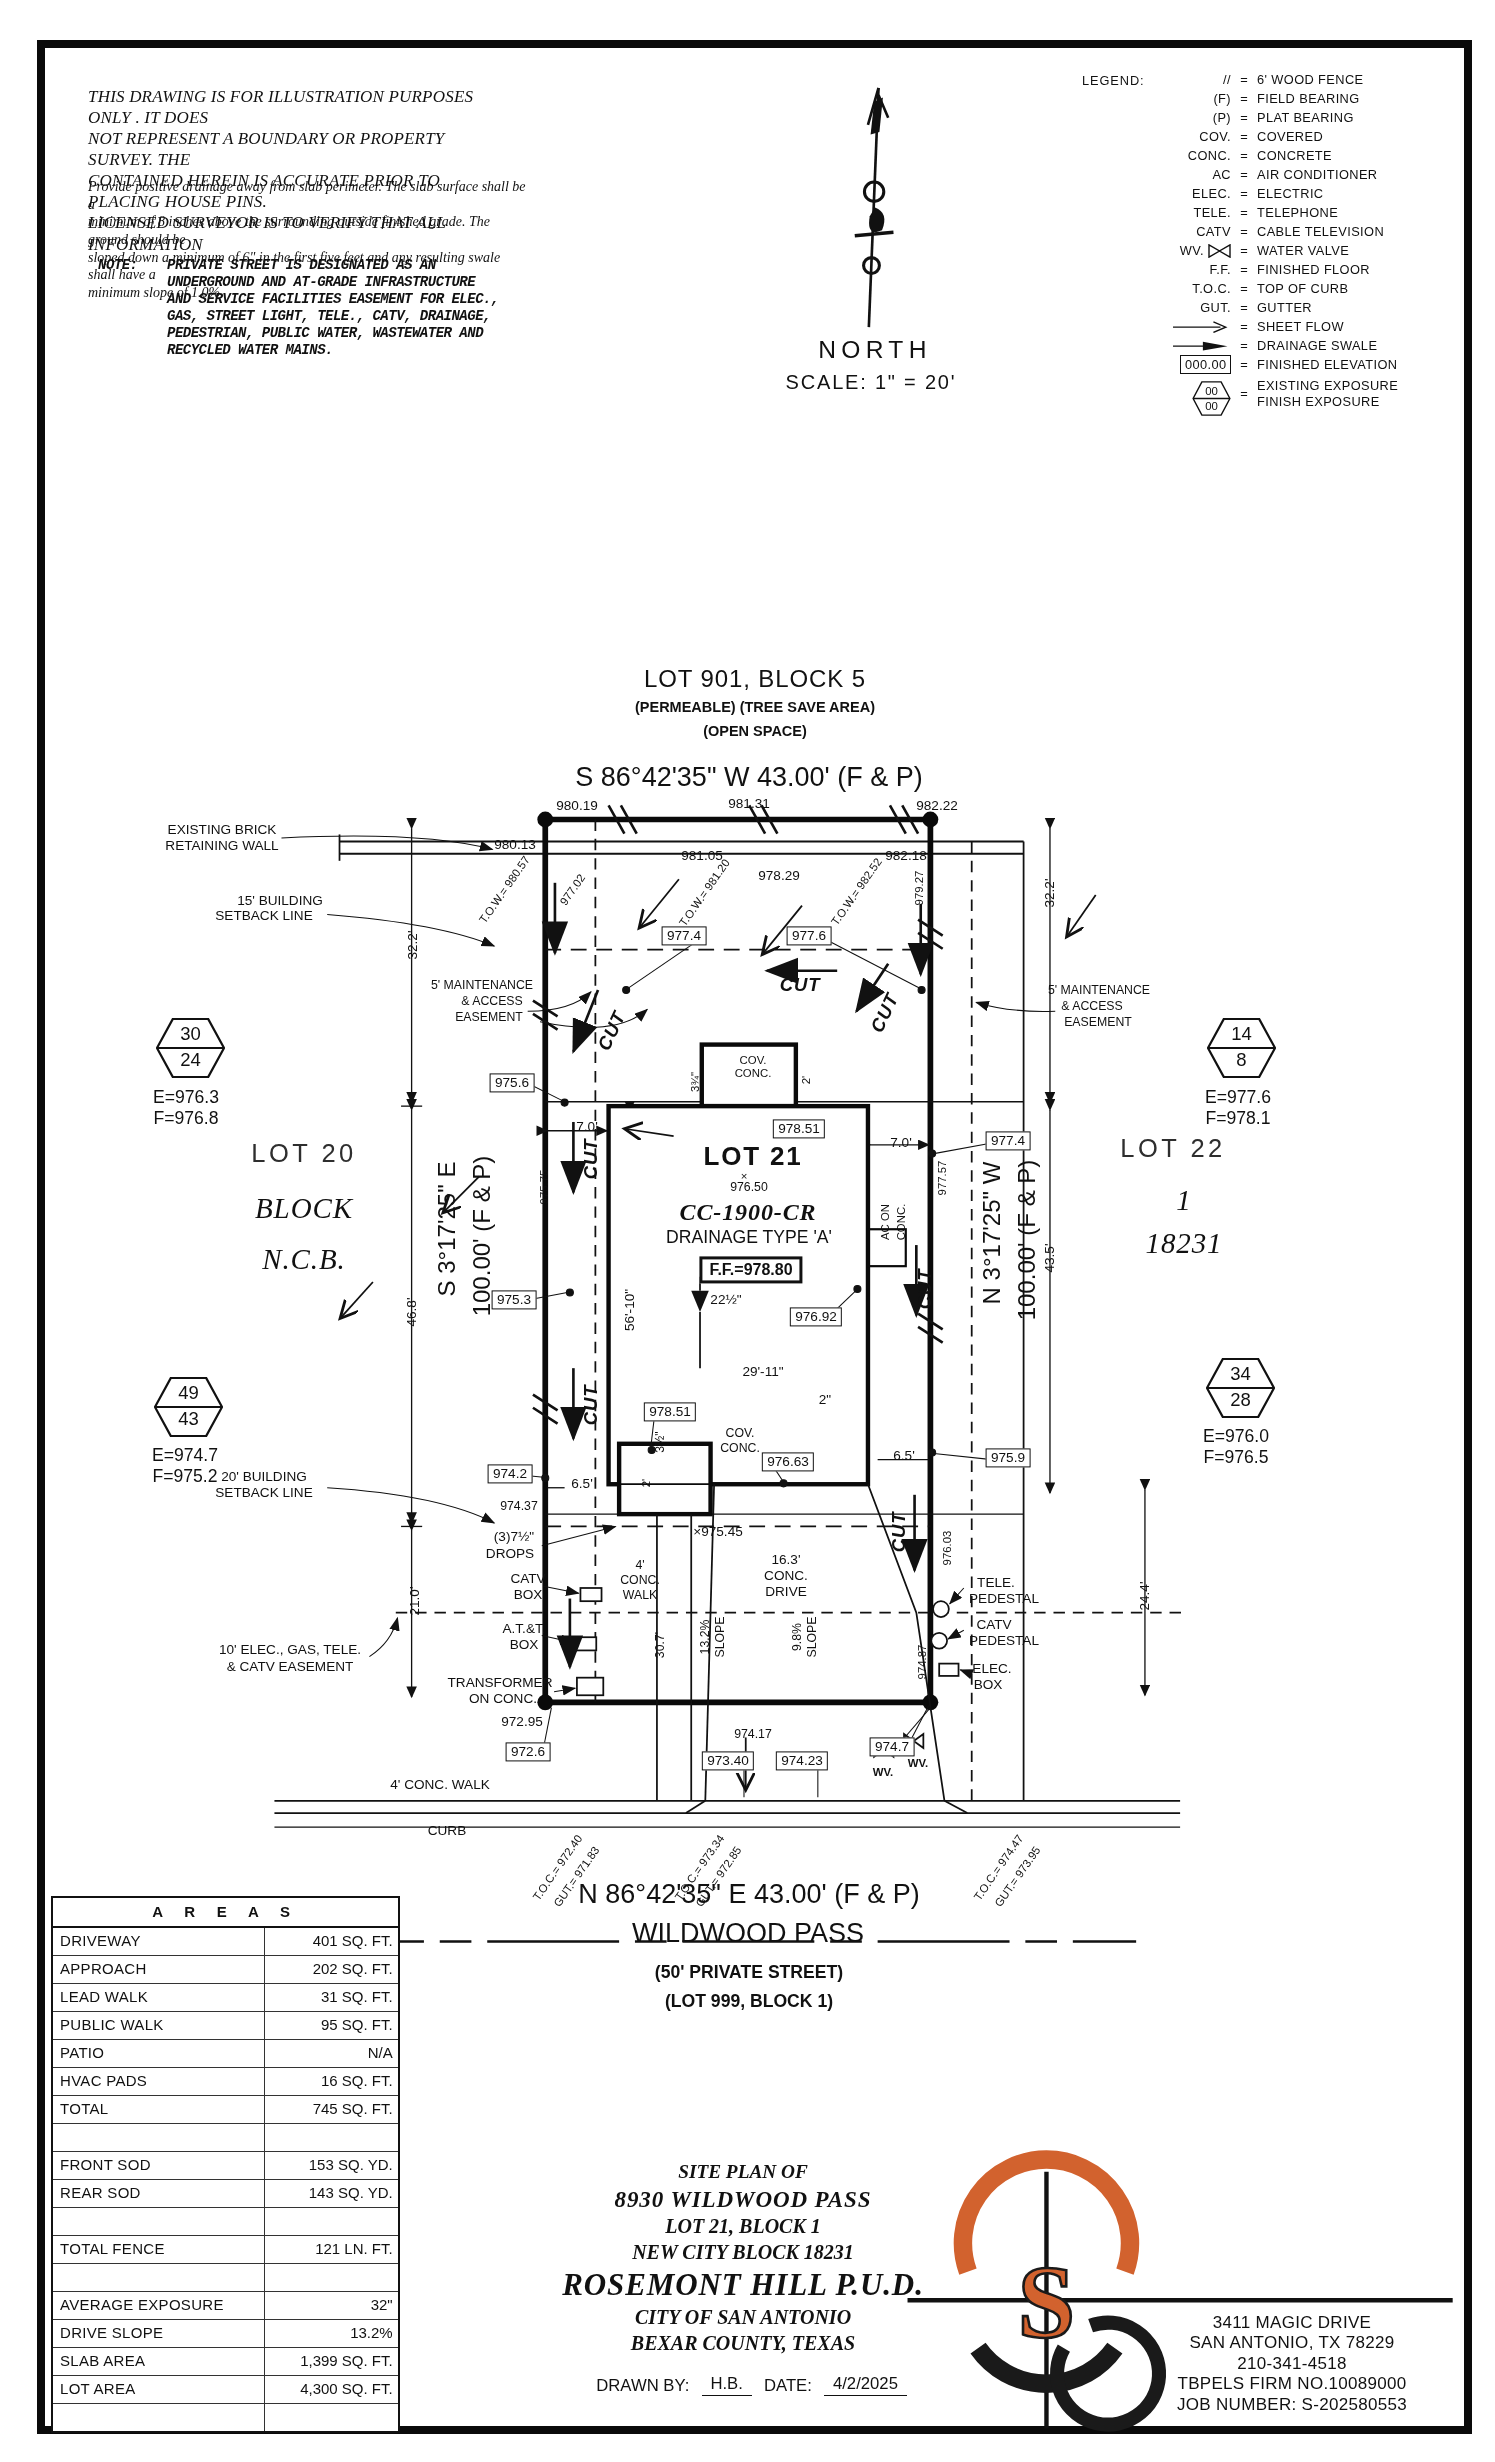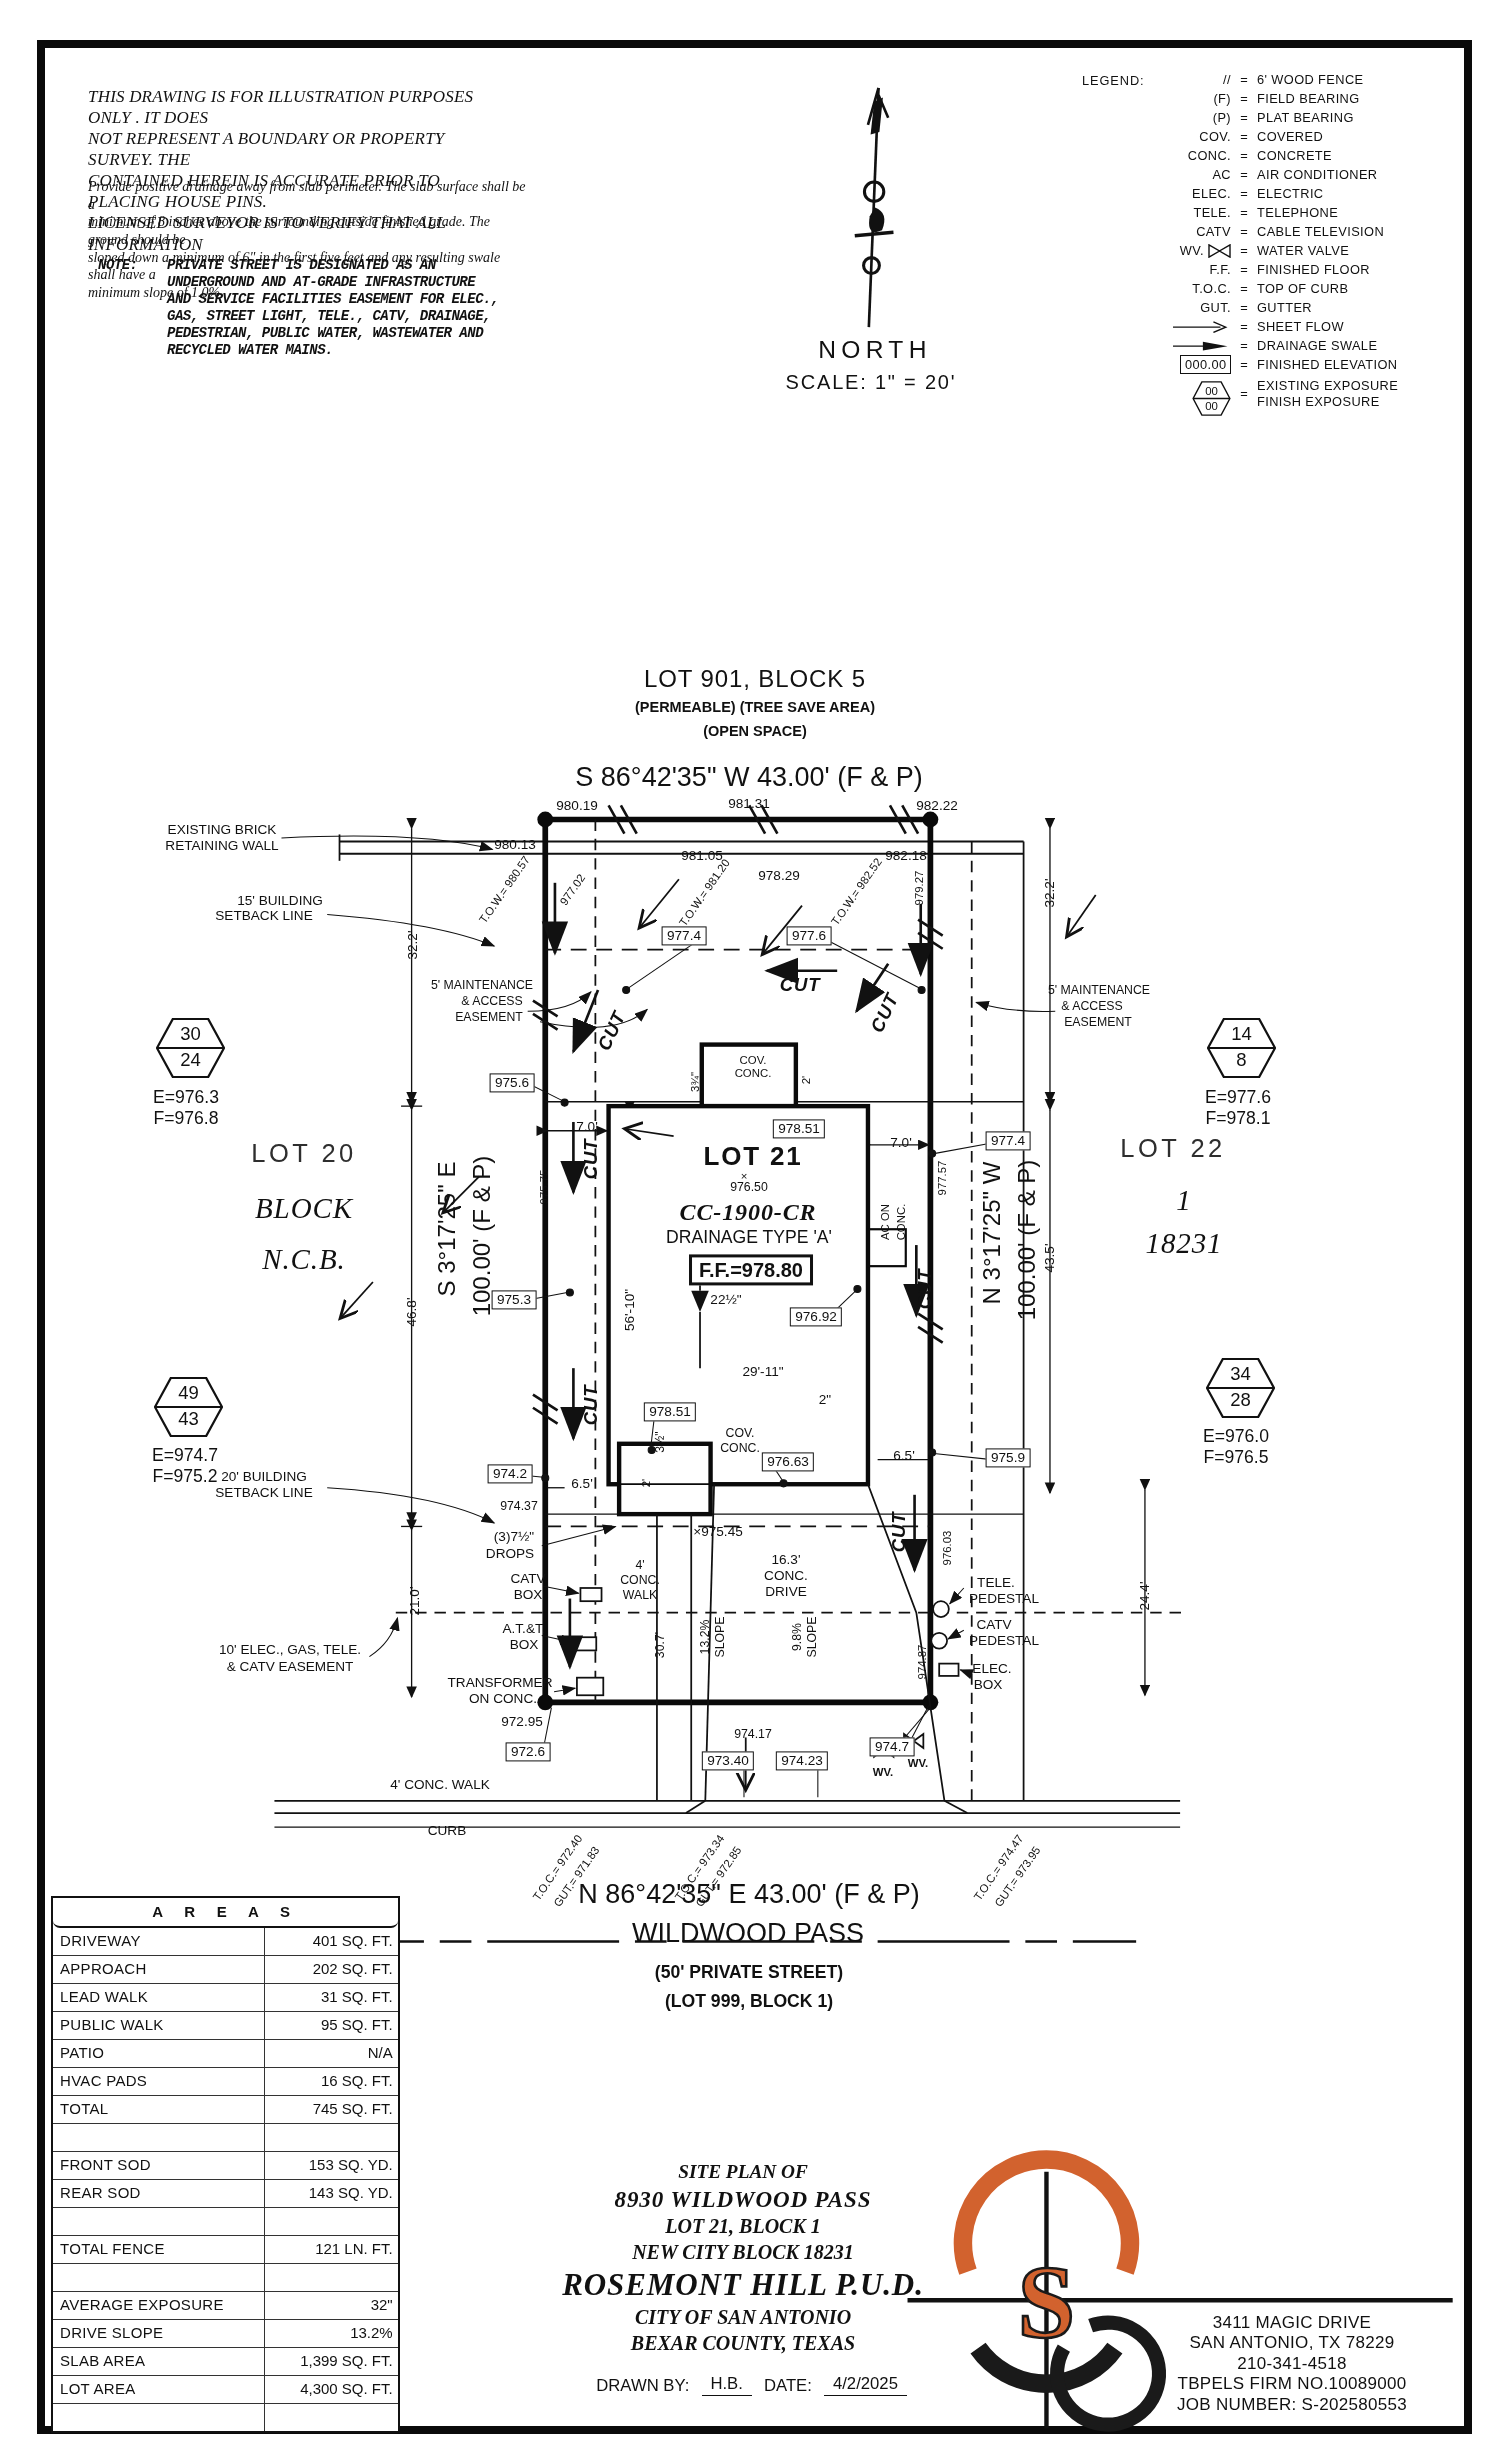--- a/index.html
+++ b/index.html
@@ -32,28 +32,28 @@
   .ann{position:absolute;transform:translate(-50%,-50%);white-space:nowrap;line-height:1;color:#111;}
   .s13{font-size:11.4px;} .s13b{font-size:11.4px;font-weight:bold;} .s14{font-size:12.3px;} .s15{font-size:13.6px;}
   .s16b{font-size:14.5px;font-weight:bold;} .s20{font-size:17.6px;} .s20b{font-size:17.6px;font-weight:bold;}
   .s26{font-size:24px;letter-spacing:0.9px;} .s28{font-size:24px;} .s30{font-size:27px;}
   .s30b{font-size:26px;font-weight:bold;letter-spacing:1.8px;}
   .serif26{font-family:"Liberation Serif",serif;font-style:italic;font-weight:bold;font-size:24px;letter-spacing:0.9px;}
   .serif32{font-family:"Liberation Serif",serif;font-style:italic;font-size:29px;letter-spacing:0.9px;}
   .thin30{font-size:25.5px;letter-spacing:3.5px;color:#2e2e2e;}
   .cut{font-style:italic;font-weight:bold;font-size:18.5px;letter-spacing:0.9px;}
   .box{font-size:13.6px;background:#fff;border:1.5px solid #111;padding:1.8px 4.4px;}
-  .ffbox{font-size:20px;font-weight:bold;background:#fff;border:3.1px solid #111;padding:2.6px 7px;}
+  .ffbox{font-size:16px;font-weight:bold;background:#fff;border:3.1px solid #111;padding:2.6px 7px;}
   
   .hex{position:absolute;width:69px;height:60px;}
   .hex span{position:absolute;left:0;width:100%;text-align:center;font-size:18.5px;line-height:1;}
   .hex .t{top:7px;} .hex .b{top:33px;}
   
   .areas{position:absolute;left:51px;top:1896px;width:345px;border:2.2px solid #111;background:#fff;}
-  .areas-title{height:28px;line-height:28px;text-align:center;font-weight:bold;font-size:15px;letter-spacing:8.8px;border-bottom:2.2px solid #111;border-radius:7px;}
+  .areas-title{height:28px;line-height:28px;text-align:center;font-weight:bold;font-size:15px;letter-spacing:8.8px;border-bottom:2.2px solid #111;}
   .a-row{display:grid;grid-template-columns:1fr 134px;height:27px;border-bottom:1.4px solid #333;}
   .a-row:last-child{border-bottom:none;}
   .a-row .l{padding-left:7px;font-size:15px;line-height:26px;letter-spacing:0.3px;}
   .a-row .v{border-left:1.6px solid #333;text-align:right;padding-right:5.3px;font-size:15px;line-height:26px;}
   
   .titleblock{position:absolute;left:479px;top:2160px;width:528px;text-align:center;font-family:"Liberation Serif",serif;font-style:italic;font-weight:bold;color:#111;}
   .tb1{font-size:19.3px;} .tb2{font-size:23px;letter-spacing:0.9px;} .tb3{font-size:20px;} .tb5{font-size:31px;letter-spacing:0.9px;} .tb6{font-size:20px;}
   .titleblock div{line-height:1.28;}
   .drawnby{position:absolute;left:479px;top:2374px;width:545px;display:flex;justify-content:center;align-items:flex-end;gap:12.3px;font-size:16.7px;}
   .db-val{border-bottom:1.8px solid #111;padding:0 8.8px 0.9px 8.8px;}

